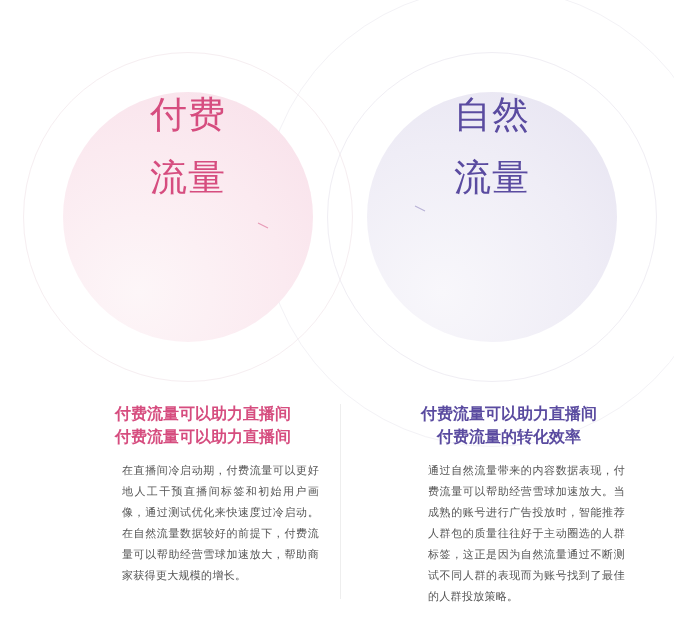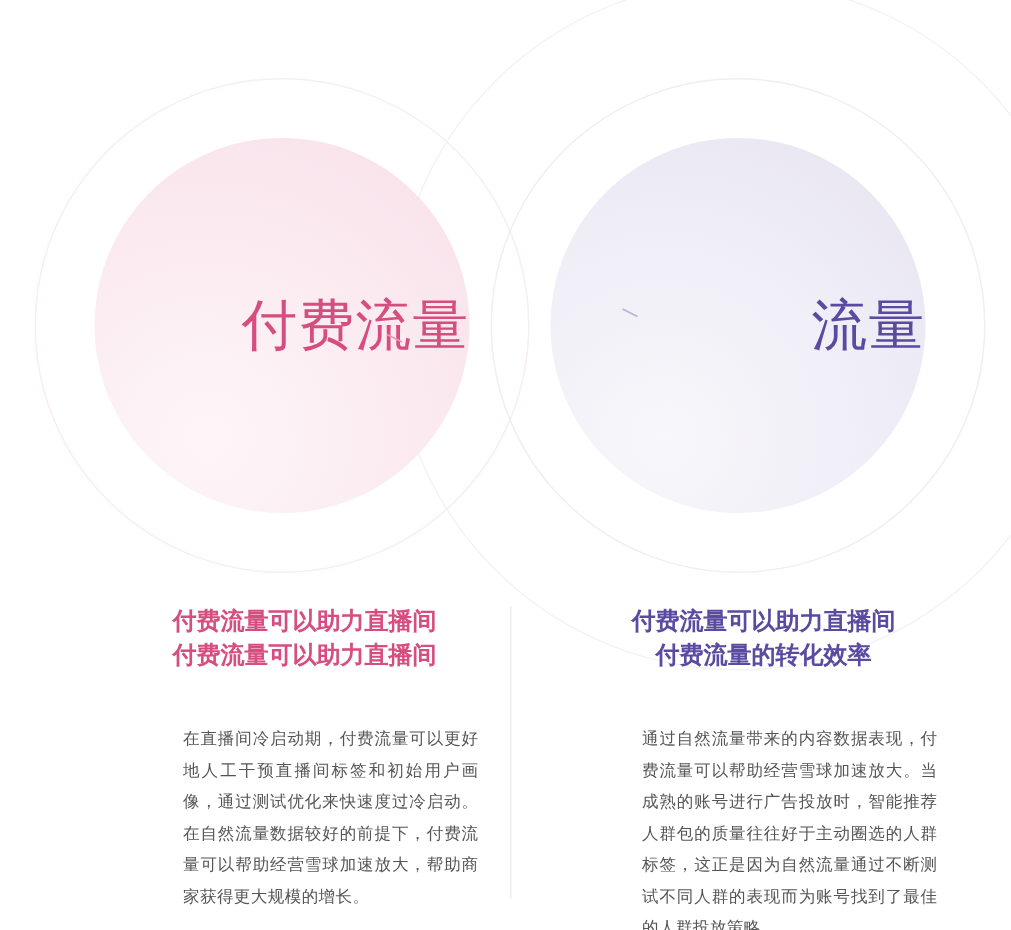--- a/index.html
+++ b/index.html
@@ -1,48 +1,49 @@
 <!DOCTYPE html>
 <html><head>
 <meta charset="utf-8">
 <style>
   html, body { margin:0; padding:0; background:#ffffff; }
   body { width:674px; height:620px; position:relative; overflow:hidden;
          font-family:"DejaVu Sans", "Liberation Sans", sans-serif; }
   .ring { position:absolute; border-radius:50%; box-sizing:border-box; }
-  .circle { position:absolute; border-radius:50%; display:flex; flex-direction:row;
-            align-items:center; justify-content:flex-end; }
+  .circle { position:absolute; border-radius:50%; display:flex; flex-direction:column;
+            align-items:center; justify-content:flex-start;gap:17px; }
   .circle-pink { left:63px; top:92px; width:250px; height:250px;
     background: radial-gradient(circle at 30% 80%, #fdf6f8 0%, #fbeaf0 55%, #f8dfe9 100%); }
   .circle-purple { left:367px; top:92px; width:250px; height:250px;
     background: radial-gradient(circle at 30% 80%, #f8f7fb 0%, #efedf6 55%, #e6e3f1 100%); }
   .circle-title { font-size:37px; line-height:46px; letter-spacing:1px; font-weight:500; }
   .pink-text { color:#d64d7f; }
   .purple-text { color:#5a4ba0; }
   .arrows { position:absolute; left:250px; top:200px; width:180px; height:30px; }
   .col { position:absolute; top:402px; width:232px; }
   .col-left { left:87px; }
   .col-right { left:393px; }
-  .col-title { text-align:center; font-size:16px; line-height:23px; font-weight:bold; margin-bottom:34px; }
+  .col-title { text-align:center; font-size:16px; line-height:23px; font-weight:bold; margin-bottom:12px; }
   .col-body { font-size:11px; line-height:21px; color:#555; letter-spacing:0.3px; text-align:justify;margin-left:35px; }
   .divider { position:absolute; left:340px; top:404px; width:1px; height:195px; background:#eeeeee; }
 </style>
 </head>
 <body>
 
 <div class="ring" style="left:23px; top:52px; width:330px; height:330px; border:1px solid #f6eef1;"></div>
 <div class="ring" style="left:327px; top:52px; width:330px; height:330px; border:1px solid #f0eef4;"></div>
 <div class="ring" style="left:262px; top:-13px; width:460px; height:460px; border:1px solid #f3f2f6;"></div>
 
 <div class="circle circle-pink">
   <div class="circle-title pink-text">付费</div>
   <div class="circle-title pink-text">流量</div>
 </div>
 
 <div class="circle circle-purple">
+  <div class="circle-title purple-text">自然</div>
   <div class="circle-title purple-text">流量</div>
 </div>
 
 <svg class="arrows" viewBox="0 0 180 30">
   <defs>
     <linearGradient id="g1" x1="0" x2="1" y1="0" y2="0">
       <stop offset="0" stop-color="#f2b8cc"></stop>
       <stop offset="1" stop-color="#b9b3d6"></stop>
     </linearGradient>
   </defs>

